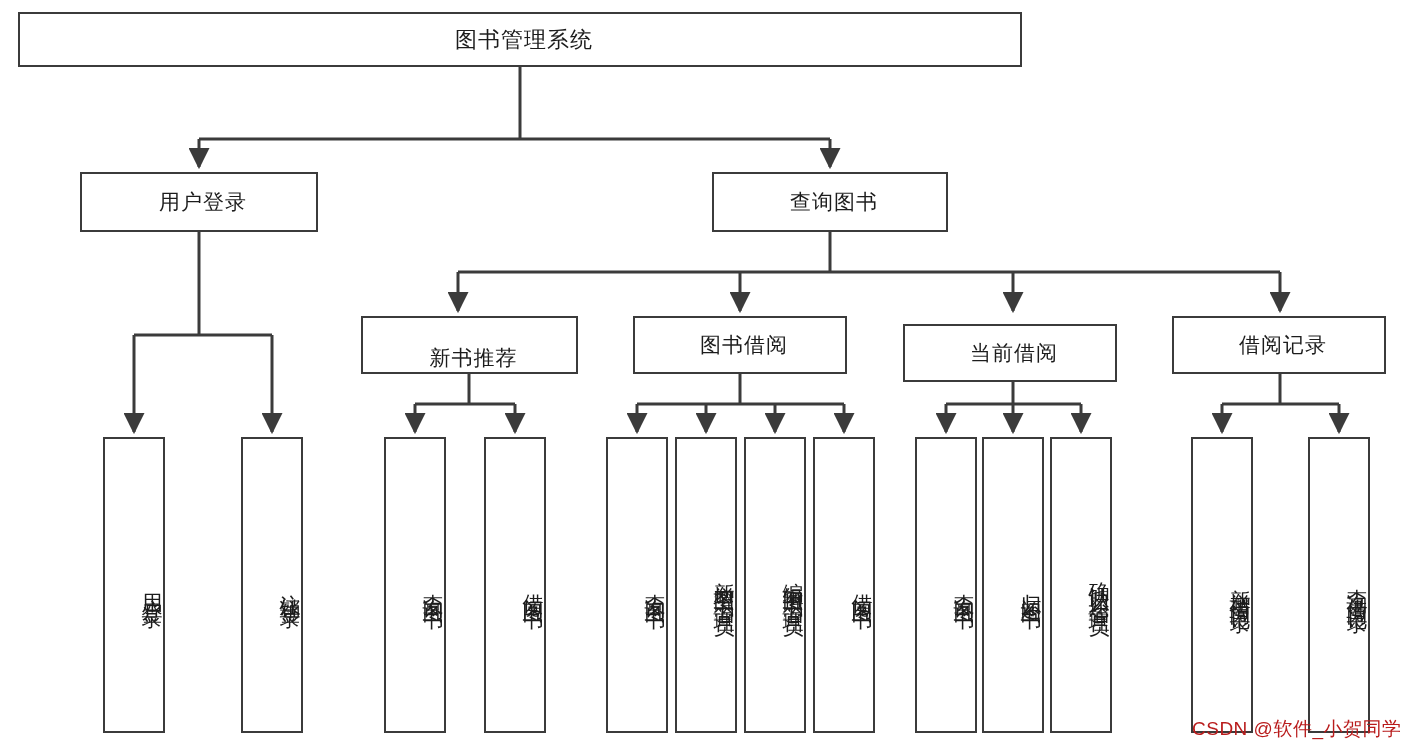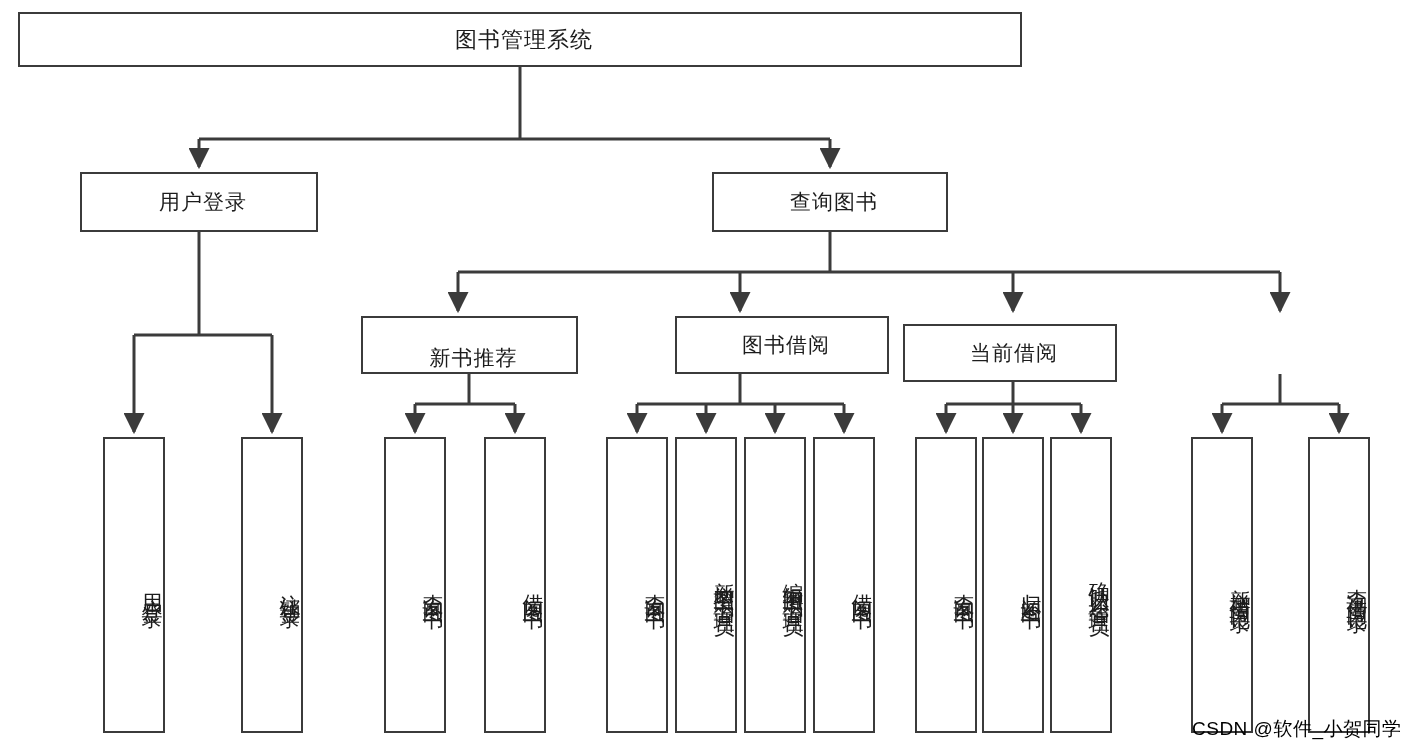--- a/index.html
+++ b/index.html
@@ -58,21 +58,21 @@
     justify-content: center;
   }
   .node-v .vtext {
     writing-mode: vertical-rl;
     text-orientation: upright;
     display: block;
   }
   .watermark {
     position: absolute;
     font-size: 19px;
-    color: #000000;
+    color: #b91c1c;
     white-space: nowrap;
     z-index: 3;
     letter-spacing: 0.5px;
   }
 </style>
 </head>
 <body>
 
 <div id="canvas">
 
@@ -133,26 +133,29 @@
   <div class="node node-h" style="left:80px; top:172px; width:238px; height:60px;">
     <span>用户登录</span>
   </div>
   <div class="node node-h" style="left:712px; top:172px; width:236px; height:60px;">
     <span>查询图书</span>
   </div>
 
   <div class="node node-h" style="left:361px; top:316px; width:217px; height:58px;align-items:flex-end;">
     <span>新书推荐</span>
   </div>
-  <div class="node node-h" style="left:633px; top:316px; width:214px; height:58px;margin-left:42px;">
+  <div class="node node-h" style="left:633px; top:316px; width:214px; height:58px;">
     <span>图书借阅</span>
   </div>
   <div class="node node-h" style="left:903px; top:324px; width:214px; height:58px;">
     <span>当前借阅</span>
   </div>
+  <div class="node node-h" style="left:1172px; top:316px; width:214px; height:58px;">
+    <span>借阅记录</span>
+  </div>
 
   <div class="node node-v" style="left:103px; top:437px; width:62px; height:296px;">
     <span class="vtext">用户登录</span>
   </div>
   <div class="node node-v" style="left:241px; top:437px; width:62px; height:296px;">
     <span class="vtext">注销登录</span>
   </div>
 
   <div class="node node-v" style="left:384px; top:437px; width:62px; height:296px;">
     <span class="vtext">查询图书</span>

